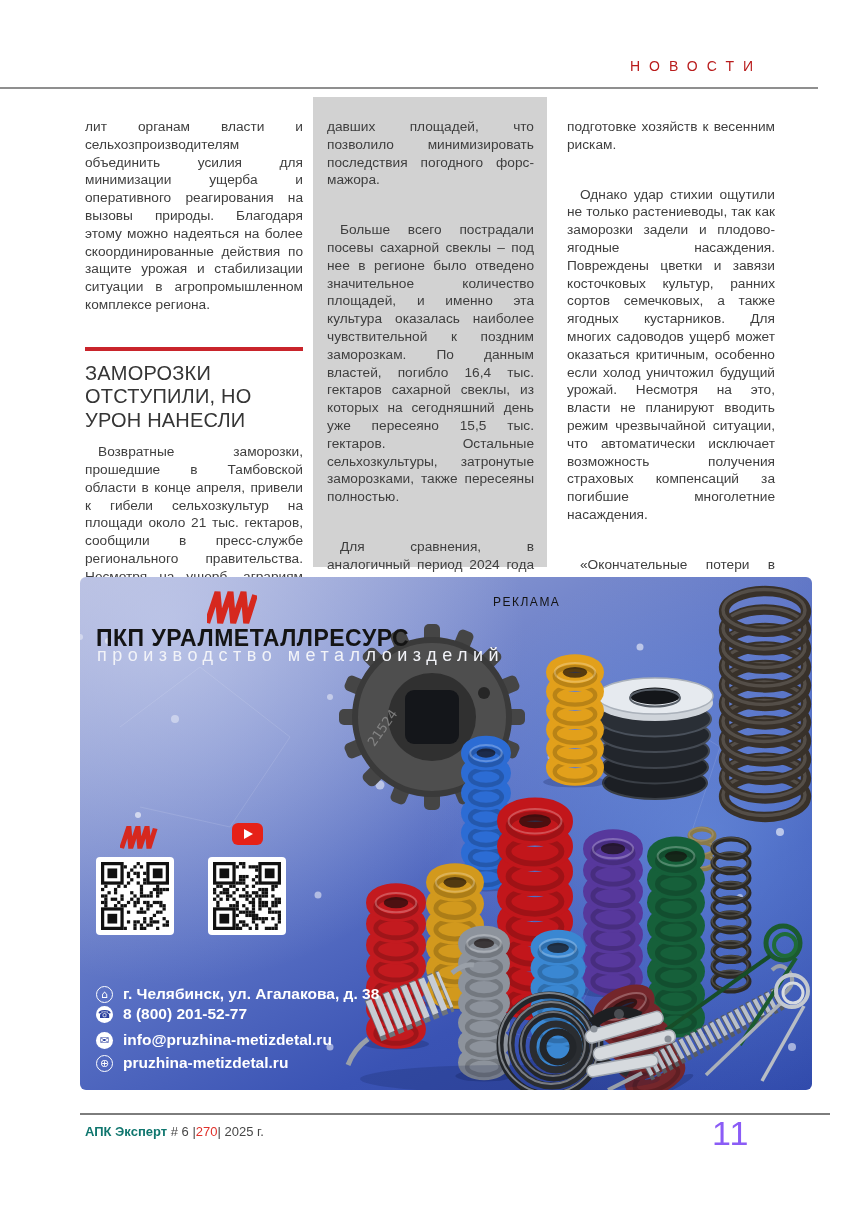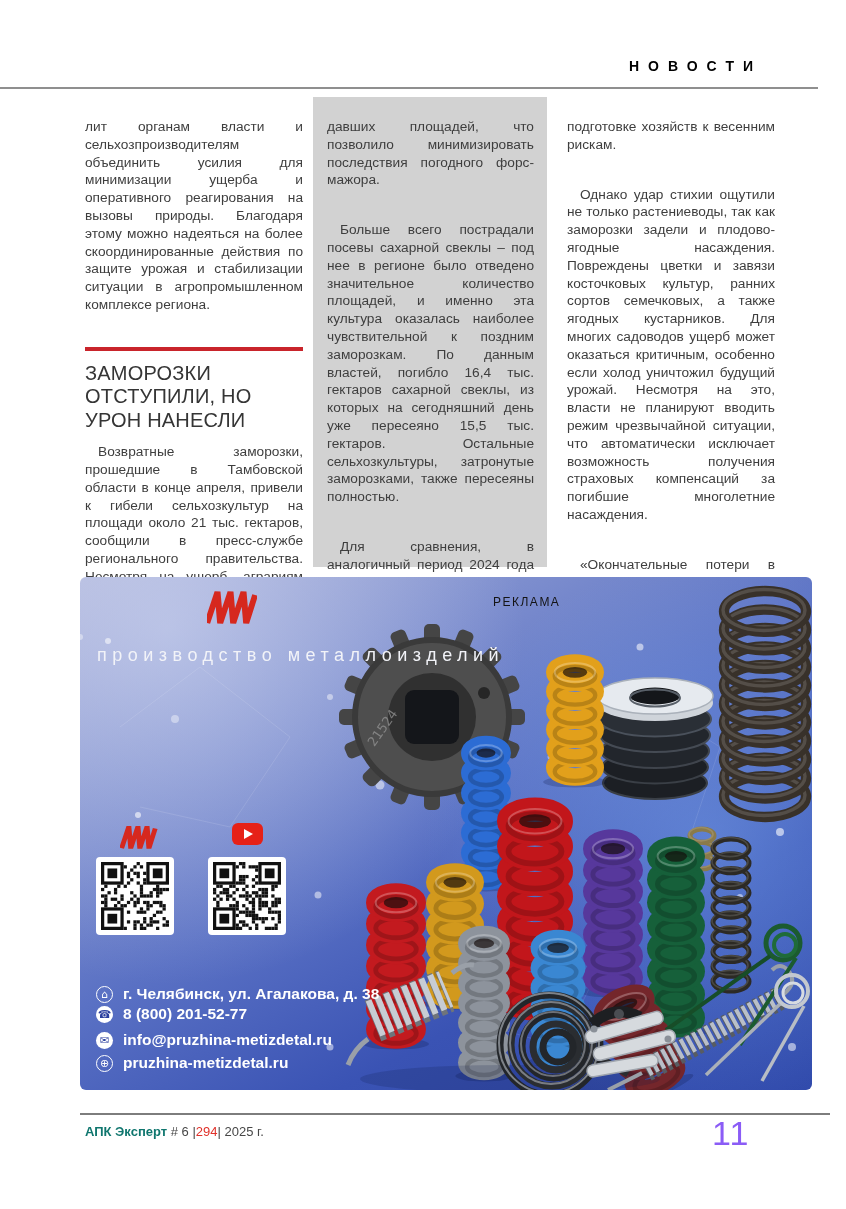--- a/index.html
+++ b/index.html
@@ -1,19 +1,19 @@
 <!DOCTYPE html>
 <html><head>
 <meta charset="utf-8">
 <style>
   html,body{margin:0;padding:0;background:#ffffff;width:846px;height:1209px;
     font-family:"Liberation Sans","DejaVu Sans",sans-serif;position:relative;overflow:hidden;}
   .abs{position:absolute;}
   
-  #section-label{top:58px;right:84px;font-size:14px;letter-spacing:9px;color:#000000;font-weight:700;}
+  #section-label{top:58px;right:84px;font-size:14px;letter-spacing:9px;color:#b91c1c;font-weight:400;}
   #header-rule{top:87px;left:0;width:818px;height:2px;background:#8f8f8f;}
   
   #gray-box{left:313px;top:97px;width:234px;height:470px;background:#d2d2d2;}
   .col{top:118px;width:218px;font-size:13.7px;line-height:17.8px;color:#3e3e3e;text-align:justify;}
   #col1{left:85px;}
   #col2{left:327px;width:207px;}
   #col3{left:567px;width:208px;}
   .col p{margin:0;}
   .col p.indent{text-indent:13px;margin-top:32px;}
   #red-bar{margin-top:33px;height:4px;background:#c9242b;width:100%;}
@@ -438,20 +438,21 @@
         <circle cx="588" cy="462" r="3.5" fill="#8a9098"></circle>
       </g>
     </g>
   </svg>
 
   <div class="abs" id="ad-label">РЕКЛАМА</div>
 
   <svg class="abs" id="brand-zigzag" width="50" height="40" viewBox="0 0 50 40">
     <polyline points="4,36 11,5 17,36 24,5 30,36 37,5 43,36 49,8" fill="none" stroke="#d6281e" stroke-width="6" transform="skewX(-6)"></polyline>
   </svg>
+  <div class="abs" id="brand-title">ПКП УРАЛМЕТАЛЛРЕСУРС</div>
   <div class="abs" id="brand-subtitle">производство металлоизделий</div>
 
   <svg class="abs" id="qr-zigzag" width="38" height="28" viewBox="0 0 50 40">
     <polyline points="4,36 11,5 17,36 24,5 30,36 37,5 43,36 49,8" fill="none" stroke="#d6281e" stroke-width="7" transform="skewX(-6)"></polyline>
   </svg>
   <div class="abs" id="youtube-icon">
       <div class="tri"></div>
     </div>
 
   <div class="abs qr-box" id="qr-left">
@@ -732,15 +733,15 @@
   </div>
   <div class="abs contact-row" id="row-site">
     <span class="cicon outline">⊕</span>
     <span>pruzhina-metizdetal.ru</span>
   </div>
 
 </div>
 
 <div class="abs" id="footer-rule"></div>
 <div class="abs" id="footer-line">
-  <span class="mag">АПК Эксперт</span><span> # 6 |</span><span class="red">294</span><span>| 2025 г.</span>
+  <span class="mag">АПК Эксперт</span><span> # 6 |</span><span class="red">270</span><span>| 2025 г.</span>
 </div>
 <div class="abs" id="page-number">11</div>
 
 </body></html>

